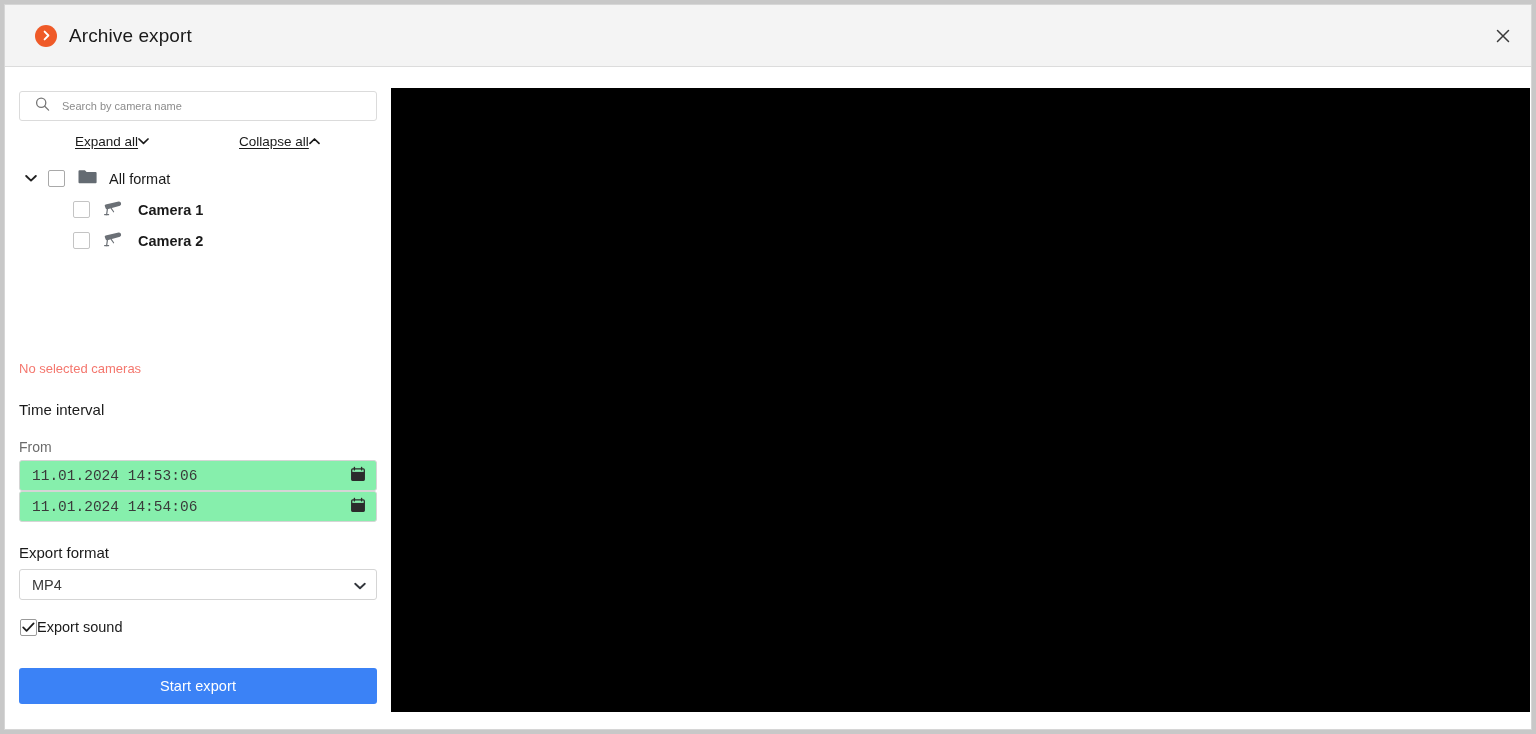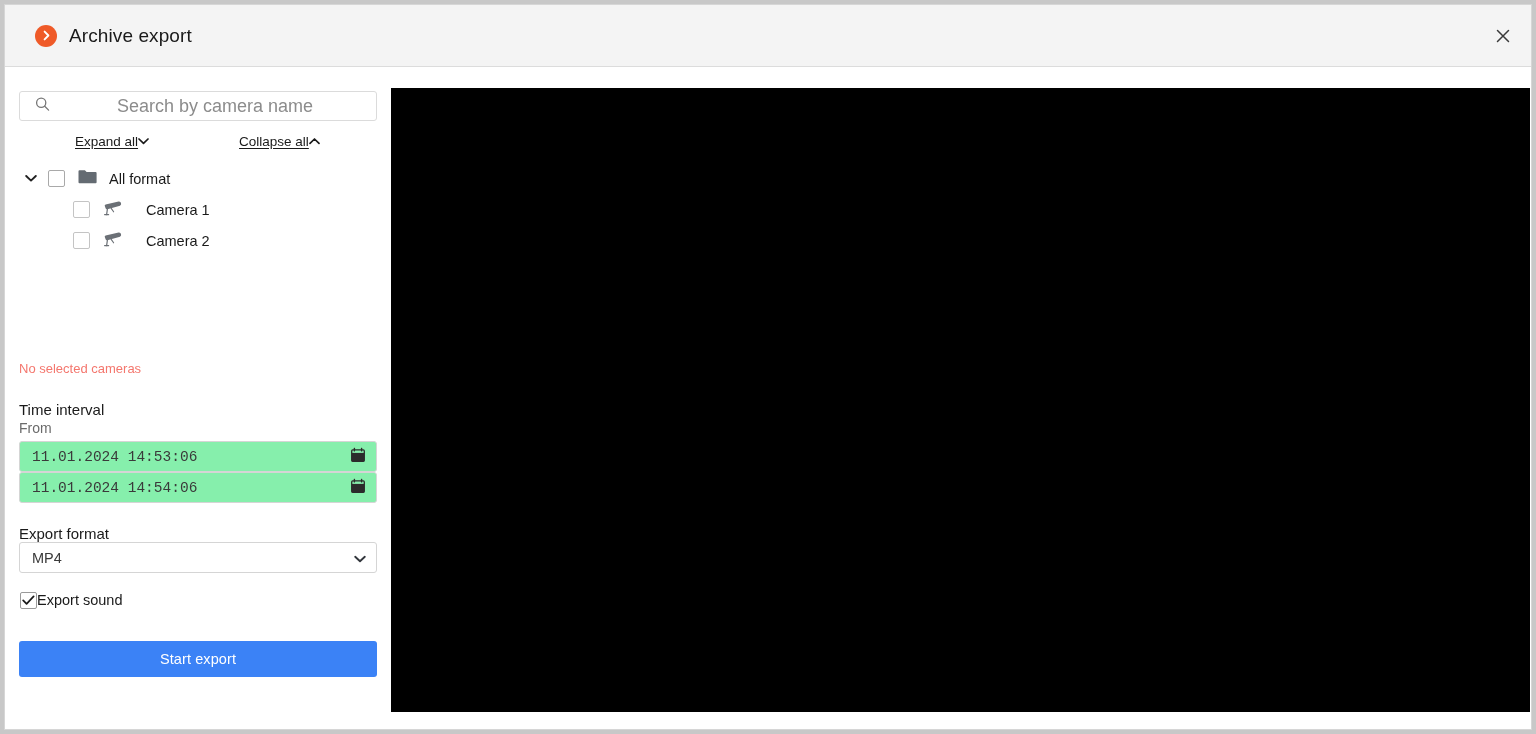--- a/index.html
+++ b/index.html
@@ -87,26 +87,25 @@
     position: relative;
     height: 30px;
     margin-bottom: 10px;
   }
   .search-wrap input {
     width: 100%;
     height: 30px;
     border: 1px solid #dbdbdb;
     border-radius: 3px;
     padding: 0 8px 0 42px;
-    font-size: 18px;
+    font-size: 11px;
     font-family: "Liberation Sans", sans-serif;
     color: #333;
     outline: none;
     background: #fff;
-    text-align: center;
   }
   .search-wrap input::placeholder { color: #8c8c8c; }
   .search-icon {
     position: absolute;
     left: 16px; top: 50%;
     transform: translateY(-50%);
     pointer-events: none;
     display: block;
   }
 
@@ -162,38 +161,38 @@
   .cb.child { margin-left: 54px; }
 
   .folder-icon { margin-left: 13px; display: block; }
   .cam-icon { margin-left: 12px; display: block; }
 
   .node-label {
     margin-left: 12px;
     font-size: 14.5px;
     color: #1a1a1a;
   }
-  .node-label.child { margin-left: 24px; }
+  .node-label.child { margin-left: 16px; font-weight: bold; }
 
   .warn {
     color: #f4776e;
     font-size: 13px;
     margin-top: 105px;
     height: 18px;
   }
 
   .section-title {
     font-size: 15px;
     color: #1a1a1a;
     margin-top: 22px;
   }
   .field-label {
     font-size: 14px;
     color: #6b6b6b;
-    margin-top: 2px;
+    margin-top: 21px;
     margin-bottom: 5px;
   }
 
   .dt-wrap { position: relative; }
   .dt-wrap input {
     width: 100%;
     height: 31px;
     border: 1px solid #d5d5d5;
     border-radius: 3px;
     padding: 0 34px 0 12px;
@@ -403,21 +402,21 @@
         <span class="cal-icon">
           <svg width="14" height="15" viewBox="0 0 14 15">
             <rect x="0.7" y="2.4" width="12.6" height="11.4" rx="1" fill="none" stroke="#2b2b2b" stroke-width="1.3"></rect>
             <rect x="0.7" y="5.4" width="12.6" height="8.4" fill="#2b2b2b"></rect>
             <path d="M3.4 0.8 v2.6 M10.6 0.8 v2.6" stroke="#2b2b2b" stroke-width="1.4" stroke-linecap="round"></path>
           </svg>
         </span>
       </div>
 
       <div class="section-title">Export format</div>
-      <div class="sel-wrap" style="text-decoration:underline;">
+      <div class="sel-wrap" style="margin-top:8px;text-decoration:underline;">
         <select>
           <option>MP4</option>
         </select>
         <span class="sel-arrow">
           <svg width="12" height="8" viewBox="0 0 12 8">
             <path d="M1.2 1.8 L6 6.2 L10.8 1.8" fill="none" stroke="#32363c" stroke-width="1.9" stroke-linecap="round" stroke-linejoin="round"></path>
           </svg>
         </span>
       </div>
 

